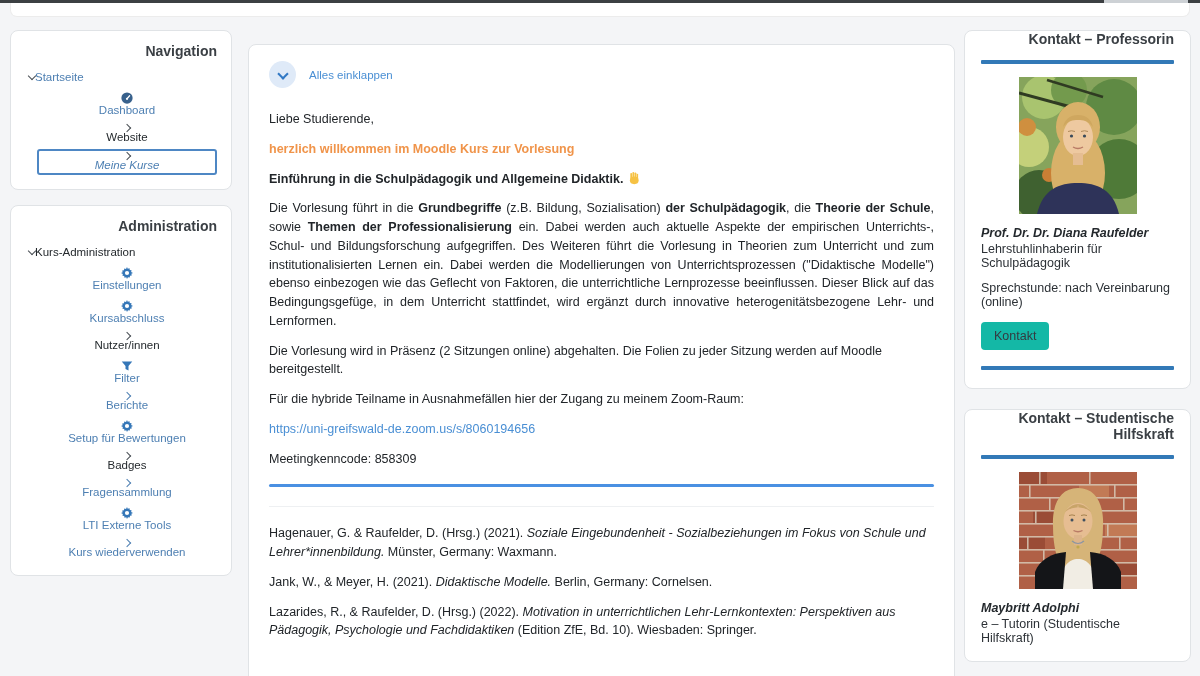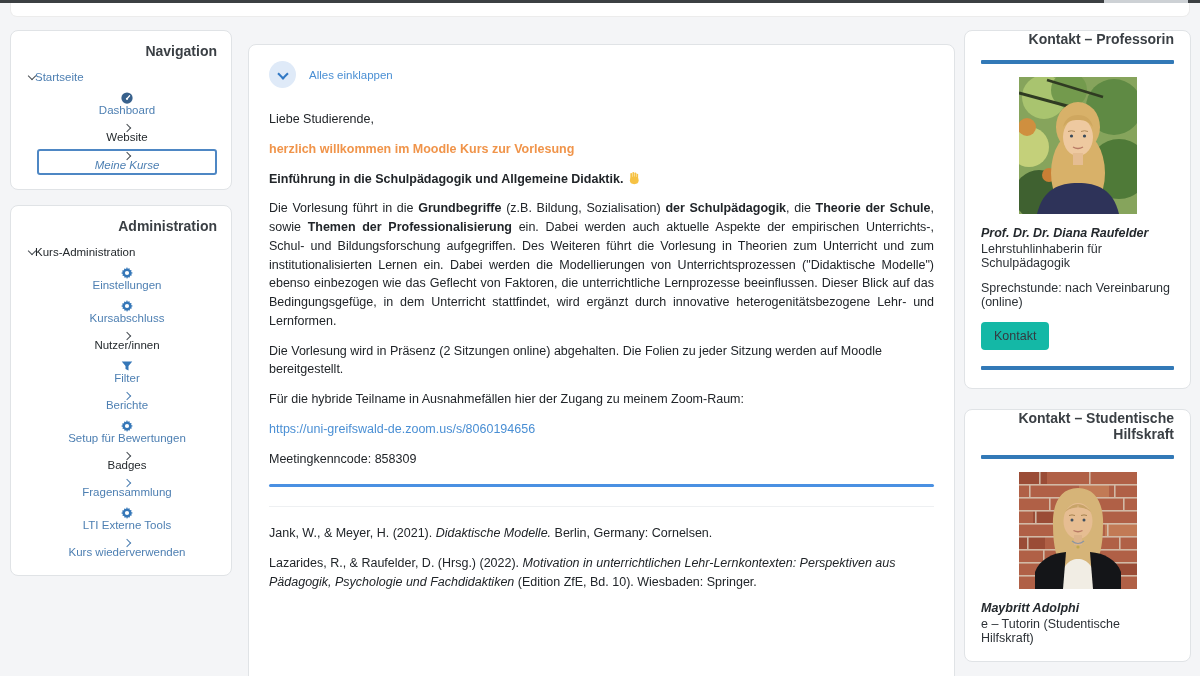--- a/index.html
+++ b/index.html
@@ -187,20 +187,21 @@
       </p>
       <p class="intro"><span>Die Vorlesung führt in die </span><b>Grundbegriffe</b><span> (z.B. Bildung, Sozialisation) </span><b>der Schulpädagogik</b><span>, die </span><b>Theorie der Schule</b><span>, sowie </span><b>Themen der Professionalisierung</b><span> ein. Dabei werden auch aktuelle Aspekte der empirischen Unterrichts-, Schul- und Bildungsforschung aufgegriffen. Des Weiteren führt die Vorlesung in Theorien zum Unterricht und zum institutionalisierten Lernen ein. Dabei werden die Modellierungen von Unterrichtsprozessen ("Didaktische Modelle") ebenso einbezogen wie das Geflecht von Faktoren, die unterrichtliche Lernprozesse beeinflussen. Dieser Blick auf das Bedingungsgefüge, in dem Unterricht stattfindet, wird ergänzt durch innovative heterogenitätsbezogene Lehr- und Lernformen.</span></p>
       <p>Die Vorlesung wird in Präsenz (2 Sitzungen online) abgehalten. Die Folien zu jeder Sitzung werden auf Moodle bereitgestellt.</p>
       <p>Für die hybride Teilname in Ausnahmefällen hier der Zugang zu meinem Zoom-Raum:</p>
       <p><a class="c-link">https://uni-greifswald-de.zoom.us/s/8060194656</a></p>
       <p>Meetingkenncode: 858309</p>
 
       <hr class="blue-hr">
       <div class="sec-div"></div>
 
+      <p class="lit"><span>Hagenauer, G. &amp; Raufelder, D. (Hrsg.) (2021). </span><i>Soziale Eingebundenheit - Sozialbeziehungen im Fokus von Schule und Lehrer*innenbildung.</i><span> Münster, Germany: Waxmann.</span></p>
       <p class="lit"><span>Jank, W., &amp; Meyer, H. (2021). </span><i>Didaktische Modelle.</i><span> Berlin, Germany: Cornelsen.</span></p>
       <p class="lit"><span>Lazarides, R., &amp; Raufelder, D. (Hrsg.) (2022). </span><i>Motivation in unterrichtlichen Lehr-Lernkontexten: Perspektiven aus Pädagogik, Psychologie und Fachdidaktiken</i><span> (Edition ZfE, Bd. 10). Wiesbaden: Springer.</span></p>
 
     </div>
   </div>
 </div>
 
 <div id="rightcol">
 
   <div class="card contact-card">

